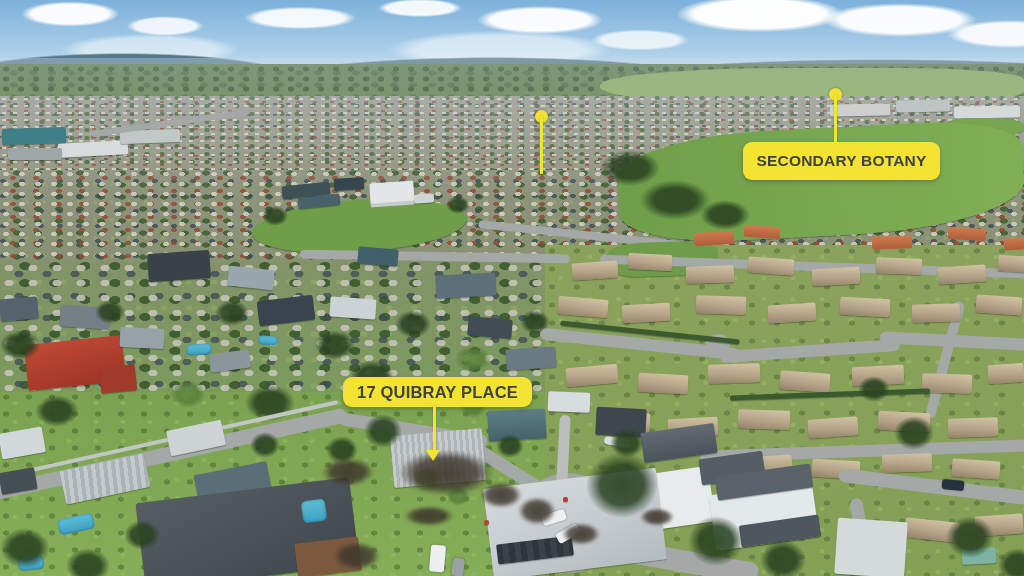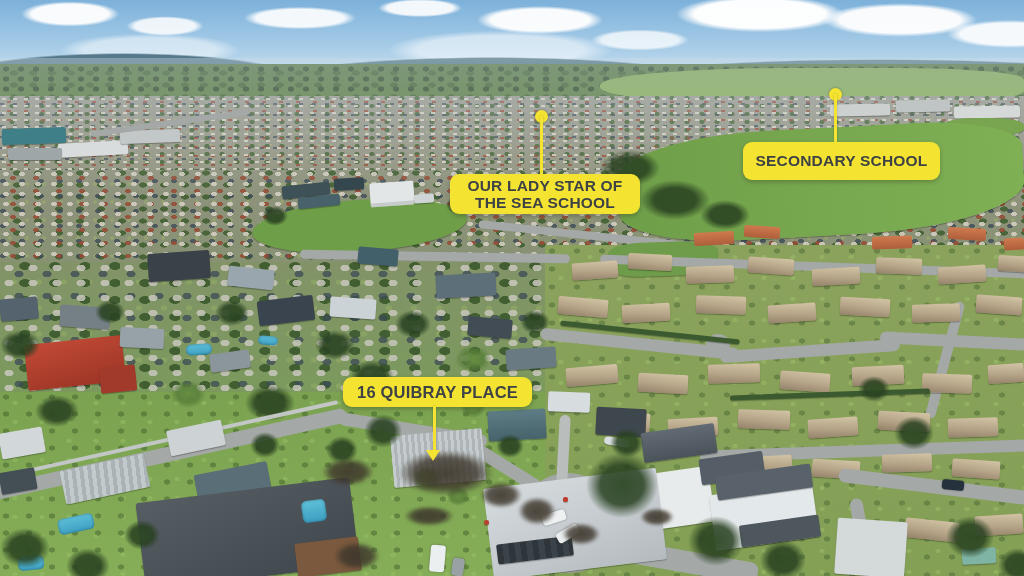--- a/index.html
+++ b/index.html
@@ -288,30 +288,26 @@
   <div class="blurp" style="left:322px;top:458px;width:52px;height:28px"></div>
   <div class="blurp" style="left:480px;top:482px;width:42px;height:26px"></div>
   <div class="blurp" style="left:518px;top:497px;width:38px;height:28px"></div>
   <div class="blurp" style="left:562px;top:523px;width:38px;height:22px"></div>
   <div class="blurp" style="left:404px;top:506px;width:50px;height:20px"></div>
   <div class="blurp" style="left:334px;top:542px;width:46px;height:28px"></div>
   <div class="blurp" style="left:640px;top:508px;width:34px;height:18px"></div>
 
   <div class="pin" style="left:535px;top:110px"></div>
   <div class="stem" style="left:540px;top:116px;height:58px"></div>
-  <div class="callout" style="left:450px;top:174px;width:190px;height:40px;font-size:15.5px">
-    <span>OUR LADY STAR OF</span>
-    <span>THE SEA SCHOOL</span>
-  </div>
 
   <div class="pin" style="left:829px;top:88px"></div>
   <div class="stem" style="left:834px;top:94px;height:48px"></div>
   <div class="callout" style="left:743px;top:142px;width:197px;height:38px;font-size:15.5px">
-    <span>SECONDARY SCHOOL</span>
+    <span>SECONDARY BOTANY</span>
   </div>
 
   <div class="callout" style="left:343px;top:377px;width:189px;height:30px;font-size:16.5px">
-    <span>16 QUIBRAY PLACE</span>
+    <span>17 QUIBRAY PLACE</span>
   </div>
   <div class="stem" style="left:433px;top:406px;height:45px"></div>
   <div class="arrowhead" style="left:426px;top:450px"></div>
 
 </div>
 
 </body></html>

